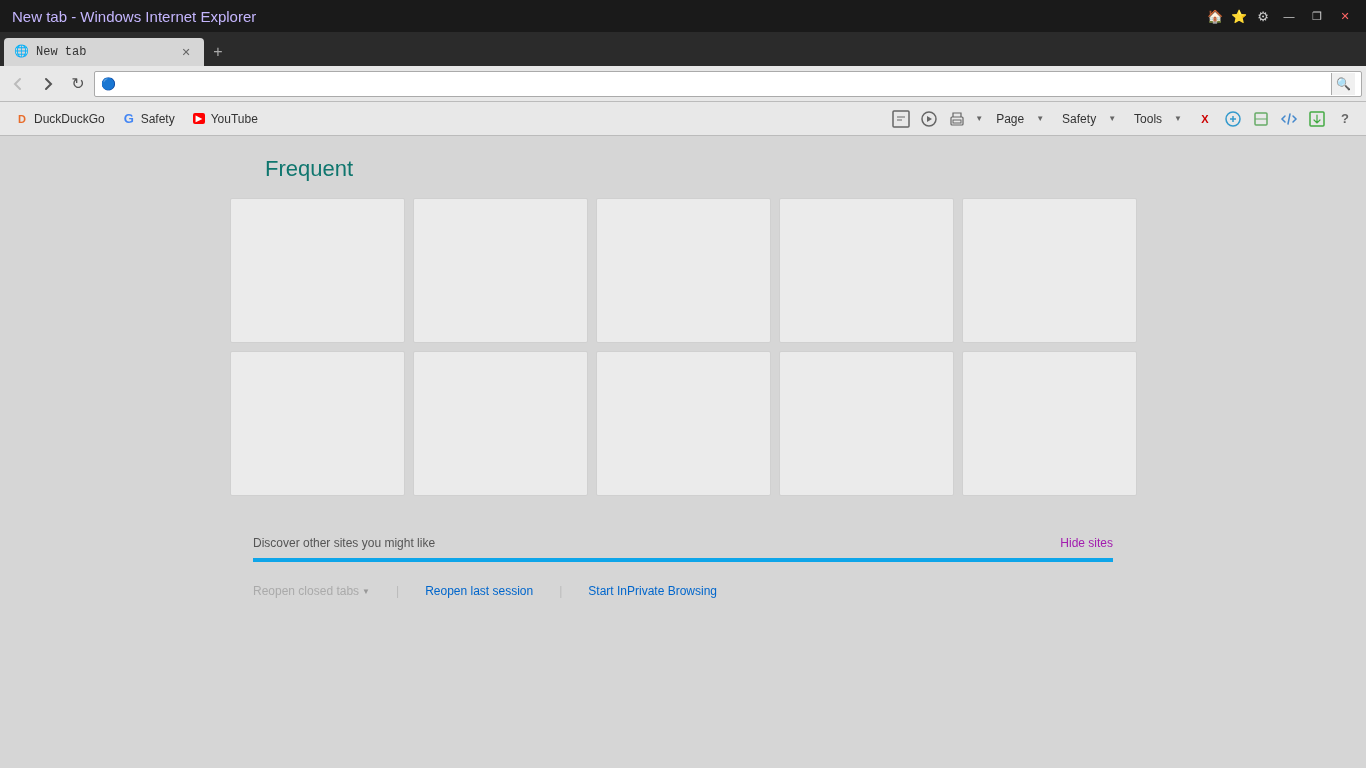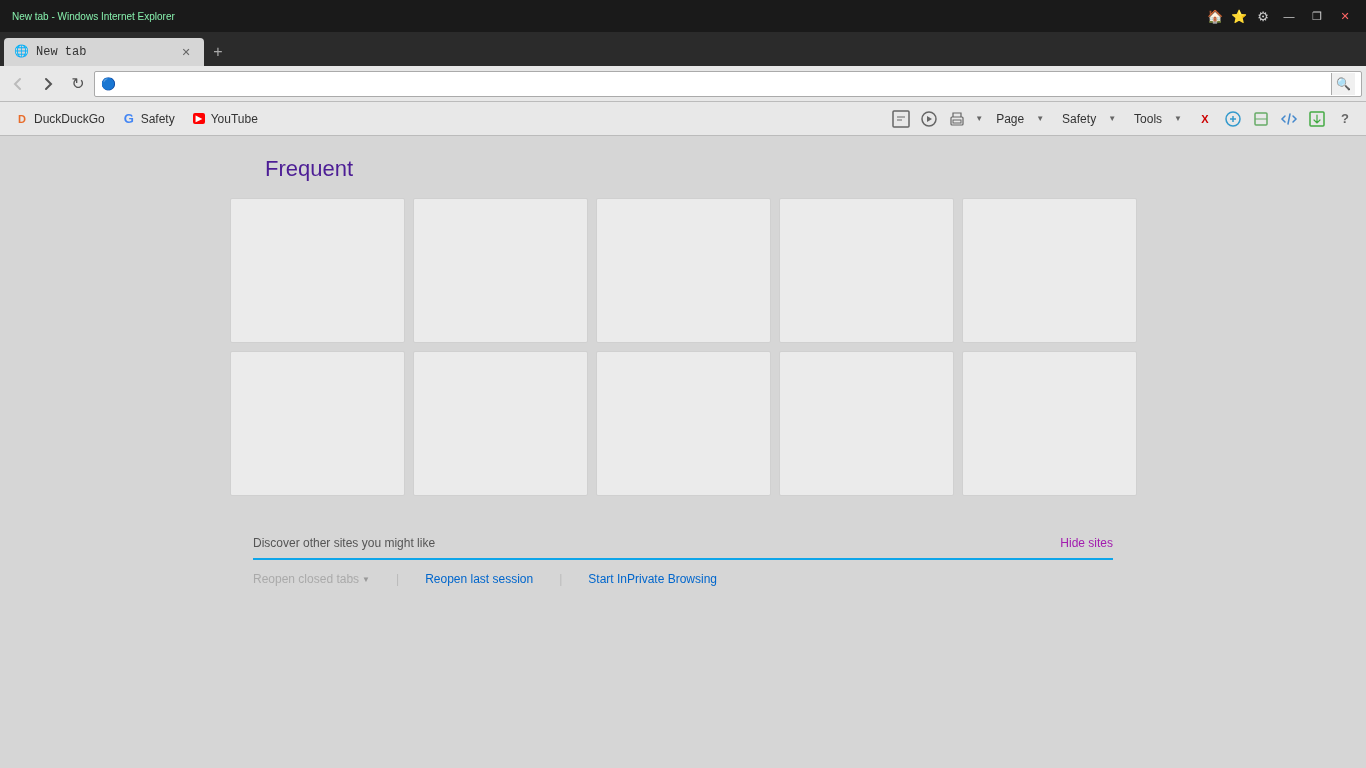--- a/index.html
+++ b/index.html
@@ -194,21 +194,21 @@
     .content {
       background: #d6d6d6;
       padding: 20px 0;
       display: flex;
       flex-direction: column;
       align-items: center;
     }
 
     .section-title {
       font-size: 22px;
-      color: #4c1d95;
+      color: #0f766e;
       font-weight: 300;
       margin-bottom: 16px;
       align-self: flex-start;
       margin-left: 265px;
     }
 
     .thumbnails-grid {
       display: grid;
       grid-template-columns: repeat(5, 175px);
       grid-template-rows: repeat(2, 145px);
@@ -220,23 +220,23 @@
       border: 1px solid #d0d0d0;
       border-radius: 2px;
       cursor: pointer;
     }
 
     .divider-row {
       width: 860px;
       display: flex;
       align-items: center;
       justify-content: space-between;
-      margin-bottom: 12px;
+      margin-bottom: 22px;
       padding-bottom: 8px;
-      border-bottom: 2px solid #0ea5e9;
+      border-bottom: 4px solid #0ea5e9;
       text-align: right;
     }
     .discover-text {
       font-size: 12px;
       color: #555;
     }
     .hide-sites-link {
       font-size: 12px;
       color: #a21caf;
       cursor: pointer;
@@ -280,21 +280,21 @@
       font-size: 8px; 
       padding: 1px 3px; 
       border-radius: 2px;
       font-weight: bold;
     }
   </style>
 </head>
 <body>
 
 <div class="title-bar">
-  <span style="color:#86efac;font-size:10px;margin-left:4px;">New tab - Windows Internet Explorer</span>
+  <span style="color:#c4b5fd;font-size:15px;margin-left:4px;">New tab - Windows Internet Explorer</span>
   <div class="title-icons">
     <div class="title-icon">🏠</div>
     <div class="title-icon">⭐</div>
     <div class="title-icon">⚙</div>
     <div class="win-btn">—</div>
     <div class="win-btn">❐</div>
     <div class="win-btn close" style="color:#ff6666;">✕</div>
   </div>
 </div>
 

